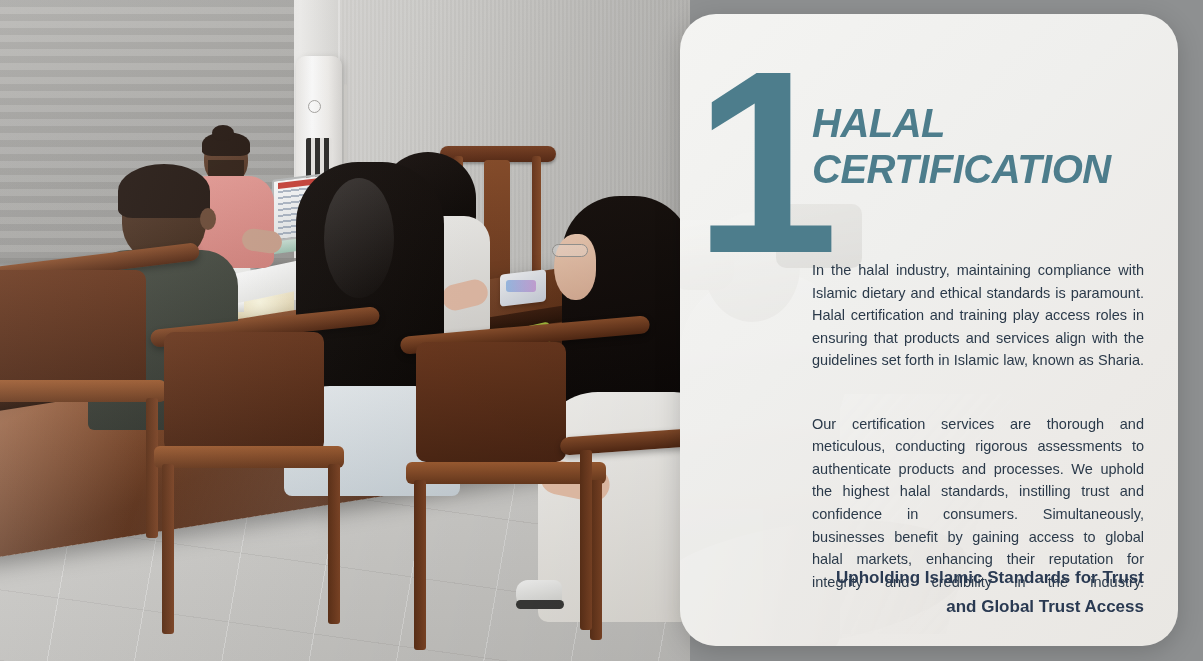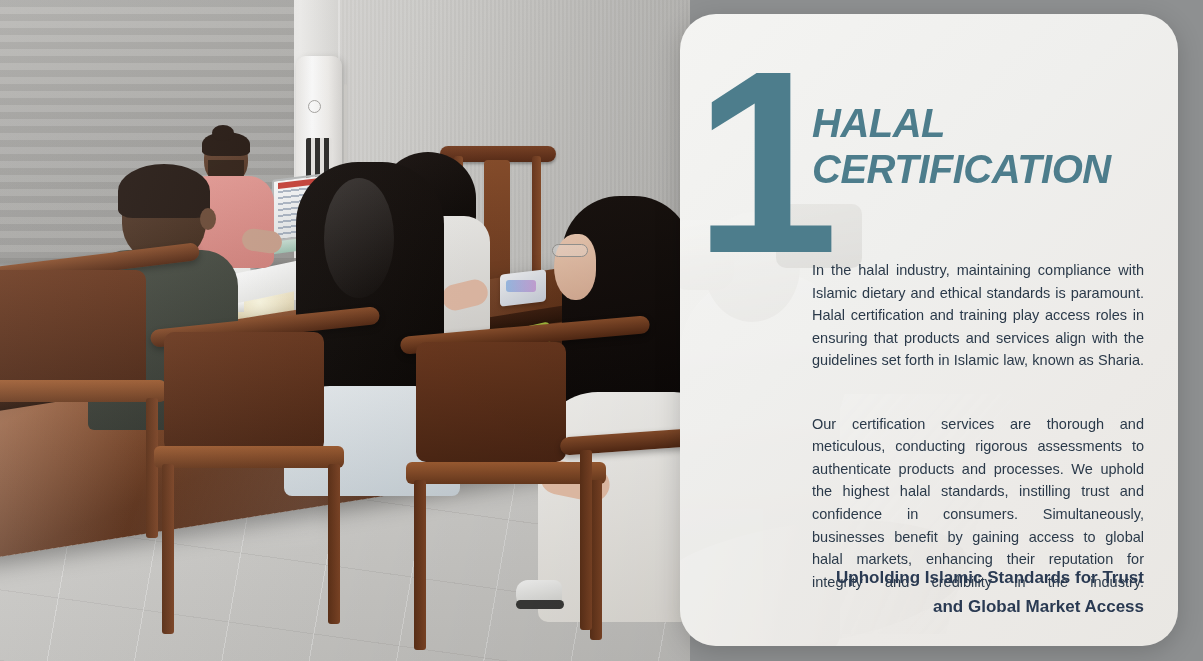--- a/index.html
+++ b/index.html
@@ -636,16 +636,16 @@
     <span class="tl">CERTIFICATION</span>
   </div>
 
   <div class="body-copy">
     <p>In the halal industry, maintaining compliance with Islamic dietary and ethical standards is paramount. Halal certification and training play access roles in ensuring that products and services align with the guidelines set forth in Islamic law, known as Sharia.</p>
     <p>Our certification services are thorough and meticulous, conducting rigorous assessments to authenticate products and processes. We uphold the highest halal standards, instilling trust and confidence in consumers. Simultaneously, businesses benefit by gaining access to global halal markets, enhancing their reputation for integrity and credibility in the industry.</p>
   </div>
 
   <div class="tagline">
     <span class="tg">Upholding Islamic Standards for Trust</span>
-    <span class="tg">and Global Market Access</span>
+    <span class="tg">and Global Trust Access</span>
   </div>
 
 </div>
 
 </body></html>

